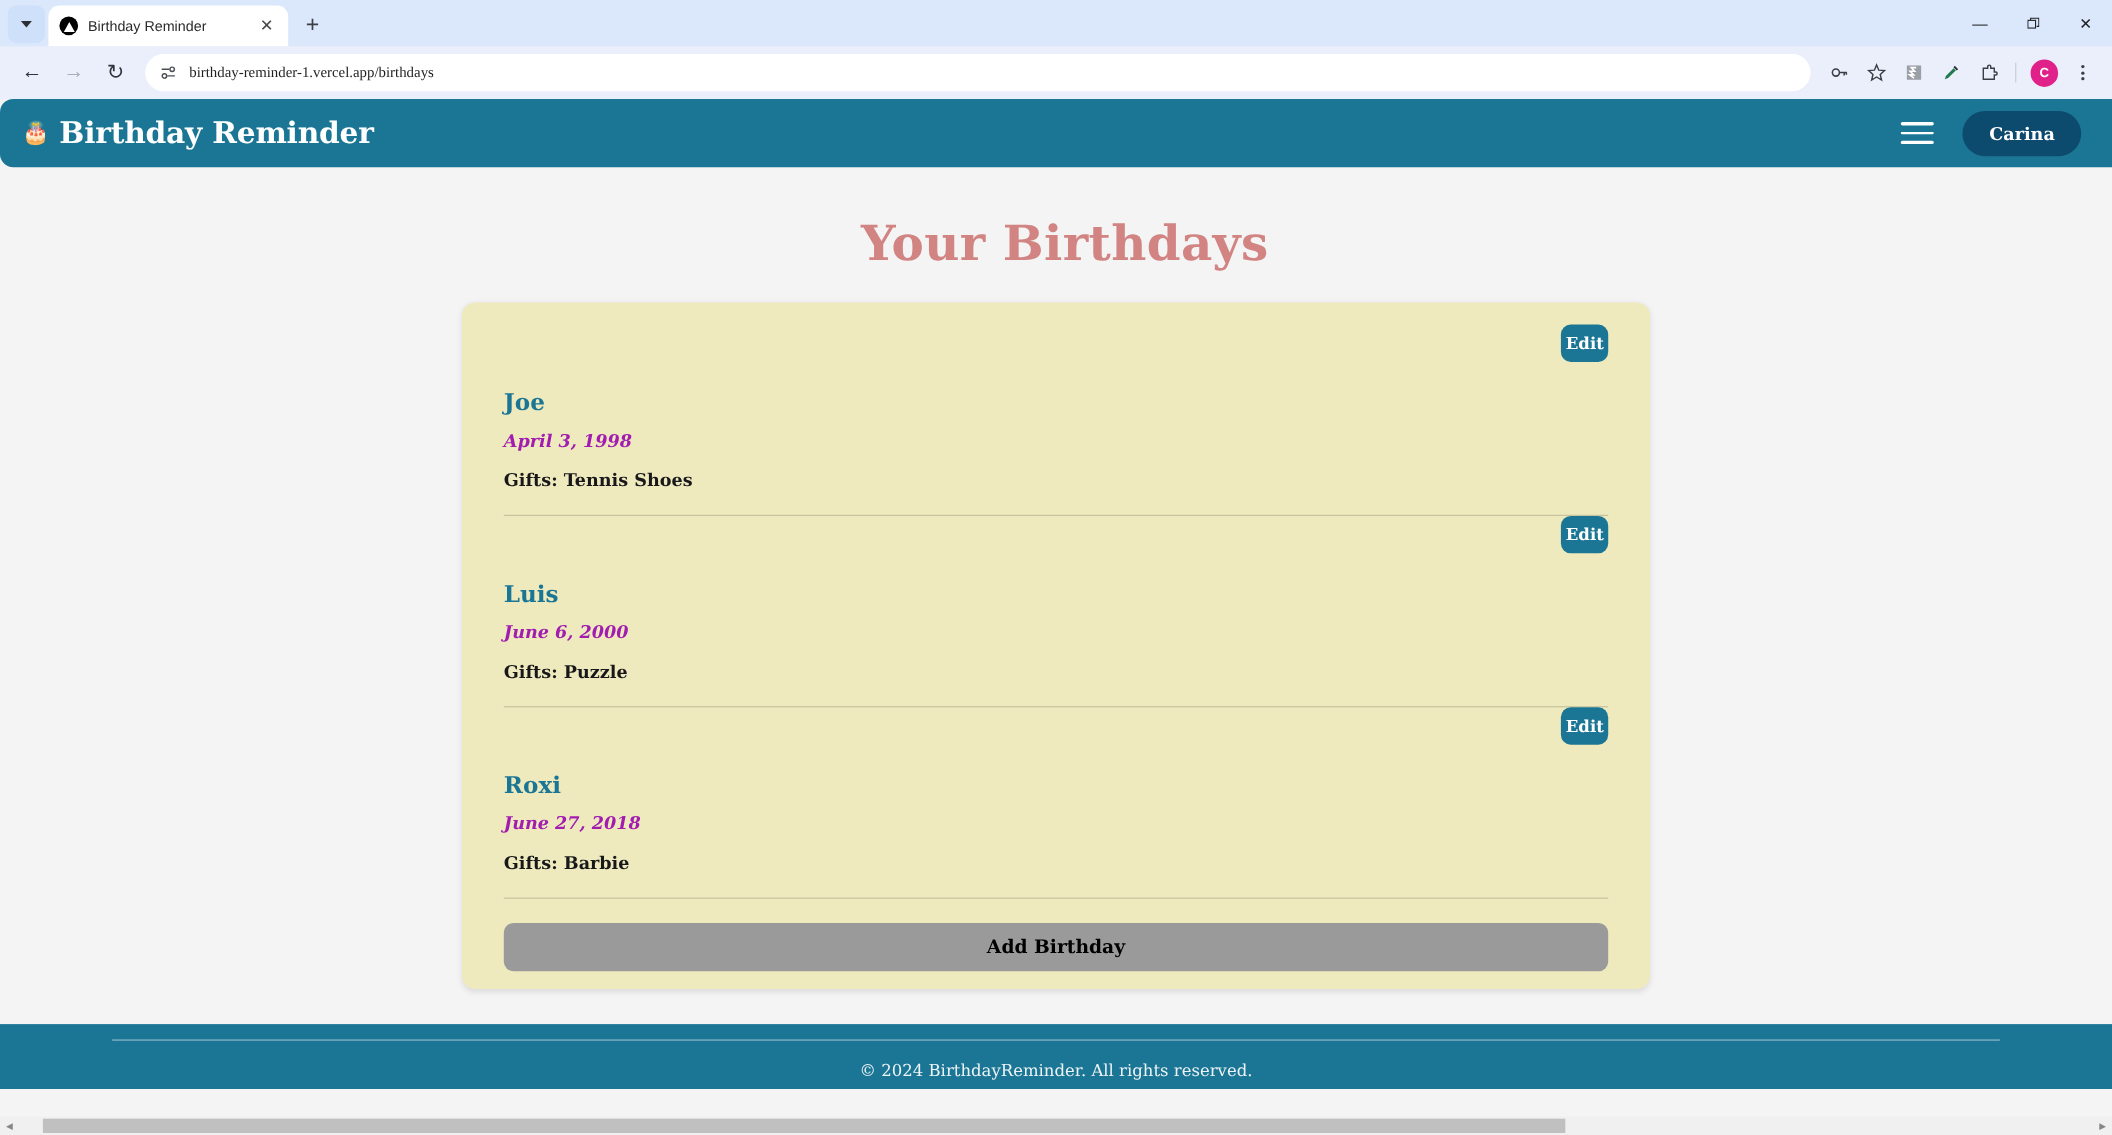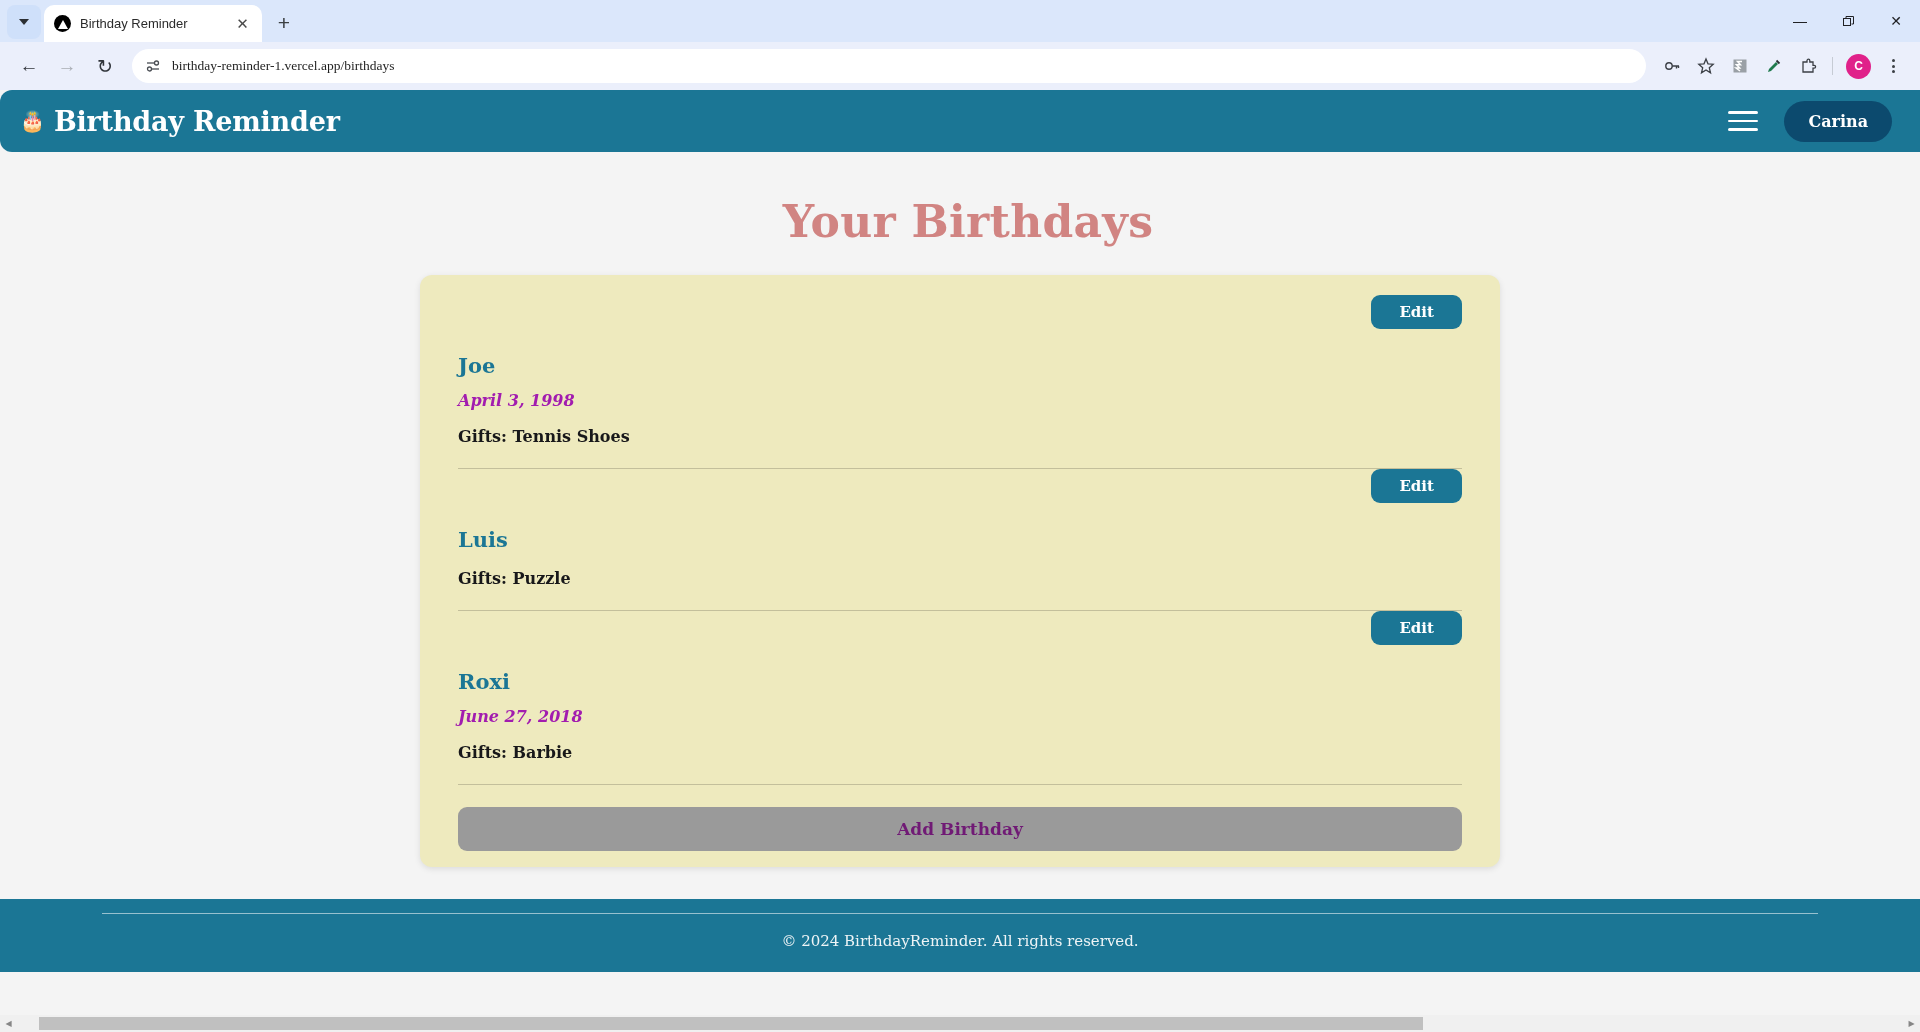--- a/index.html
+++ b/index.html
@@ -124,21 +124,21 @@
     width: 1080px; margin: 0 auto;
     background: #eeeabe;
     border-radius: 12px;
     box-shadow: 0 2px 6px rgba(0,0,0,0.10);
     padding: 20px 22px 16px 22px;
   }
   .bday { padding: 0 16px; }
   .bday-edit-row { display:flex; justify-content:flex-end; }
   .edit-btn {
     background:#1b7695; color:#fff; border:none;
-    border-radius: 9px; padding: 8px 28px;
+    border-radius: 9px; padding: 8px 4px;
     font-size: 15px; font-weight: 700;
     font-family: "DejaVu Serif", serif;
     cursor:pointer;
   }
   .bday-name {
     color:#1b7695; font-size: 21px; font-weight: 700;
     font-family: "DejaVu Serif", serif;
     margin-top: 24px;
   }
   .bday-date {
@@ -148,21 +148,21 @@
   }
   .bday-gifts {
     color:#18181a; font-size: 16px; font-weight: 700;
     font-family: "DejaVu Serif", serif;
     margin-top: 17px;
   }
   .divider { height:1px; background: rgba(0,0,0,0.18); margin: 22px 16px 0 16px; }
 
   .add-btn {
     display:block; width: calc(100% - 32px); margin: 22px 12px 0 16px;
-    background: #9a9a9a; color:#701a75; border: none;
+    background: #9a9a9a; color:#000000; border: none;
     border-radius: 9px; padding: 12px 0;
     font-size: 17px; font-weight: 700;
     font-family: "DejaVu Serif", serif;
     cursor: pointer;
     text-align: center;
   }
 
   .app-footer {
     margin-top: 32px; background:#1b7695; padding: 14px 0 22px 0;
   }
@@ -289,20 +289,21 @@
         <div class="bday-date">April 3, 1998</div>
         <div class="bday-gifts">Gifts: Tennis Shoes</div>
       </div>
       <div class="divider"></div>
 
       <div class="bday">
         <div class="bday-edit-row">
           <button class="edit-btn">Edit</button>
         </div>
         <div class="bday-name">Luis</div>
+        <div class="bday-date">June 6, 2000</div>
         <div class="bday-gifts">Gifts: Puzzle</div>
       </div>
       <div class="divider"></div>
 
       <div class="bday">
         <div class="bday-edit-row">
           <button class="edit-btn">Edit</button>
         </div>
         <div class="bday-name">Roxi</div>
         <div class="bday-date">June 27, 2018</div>

